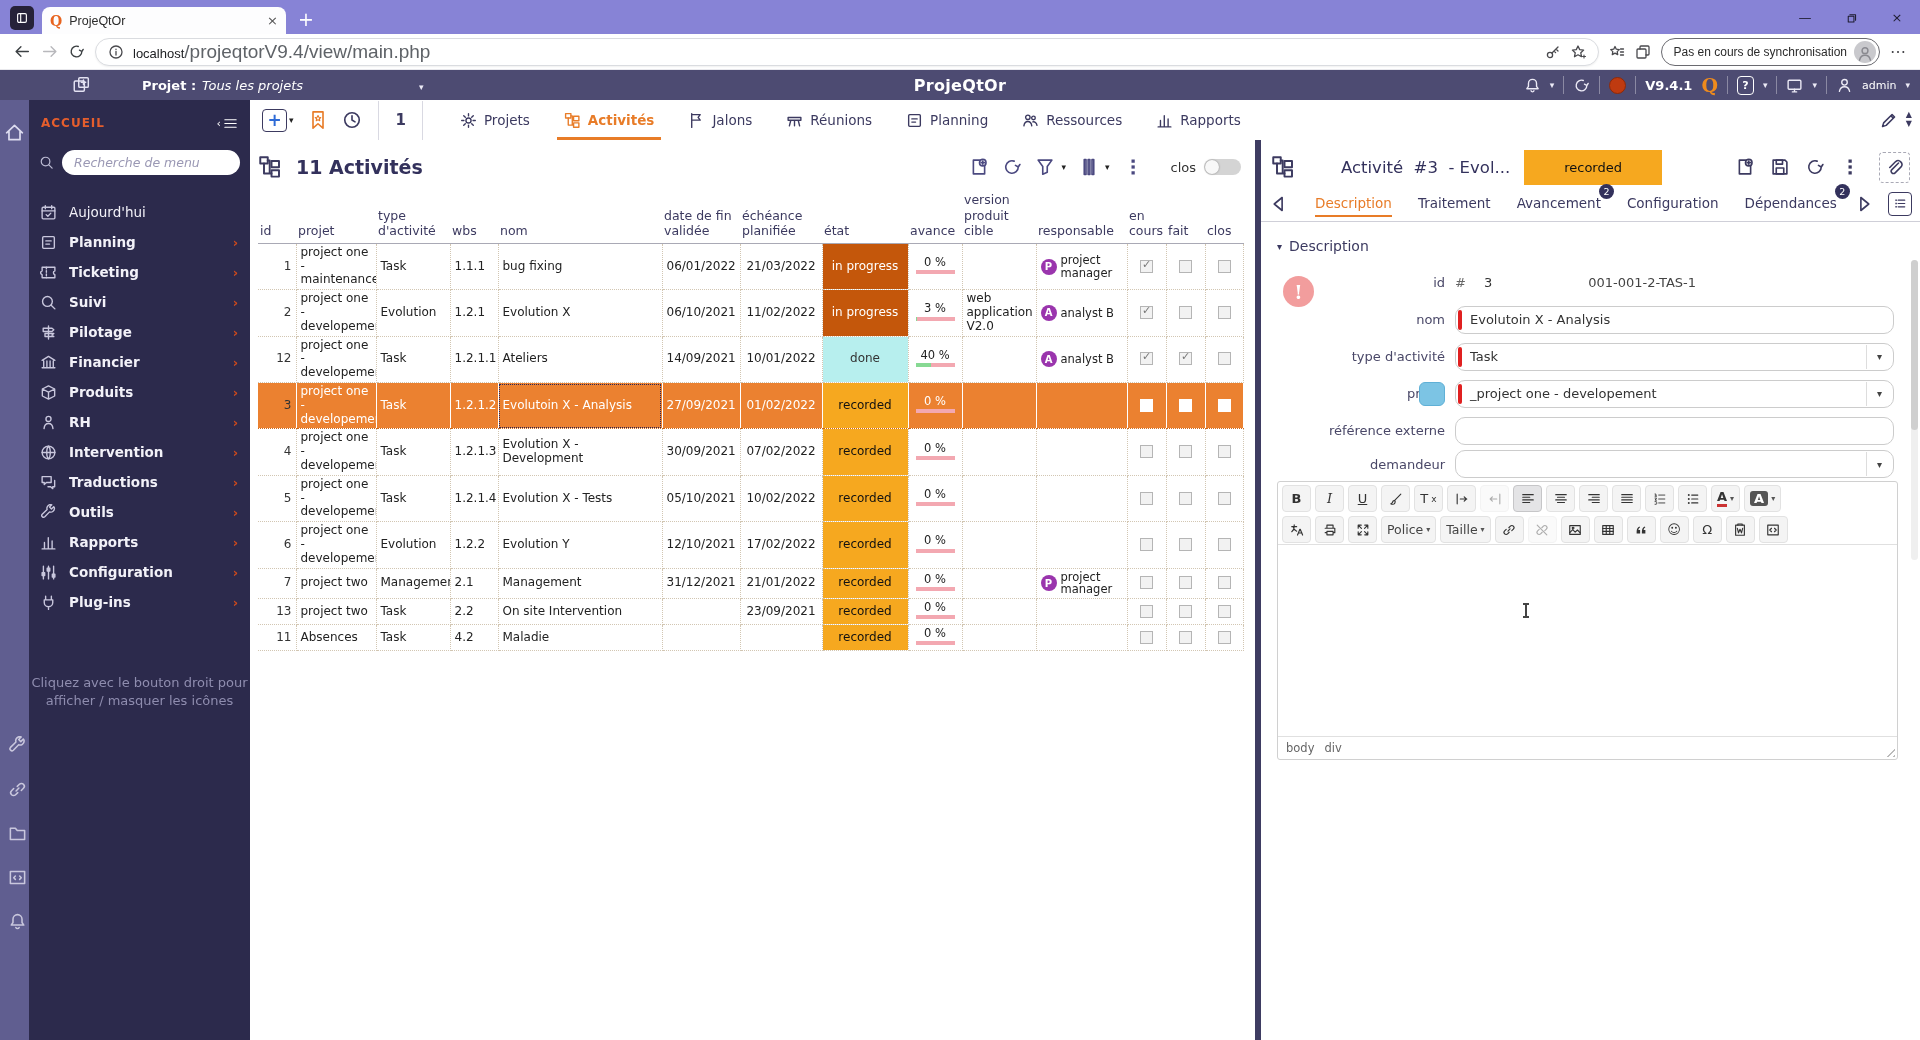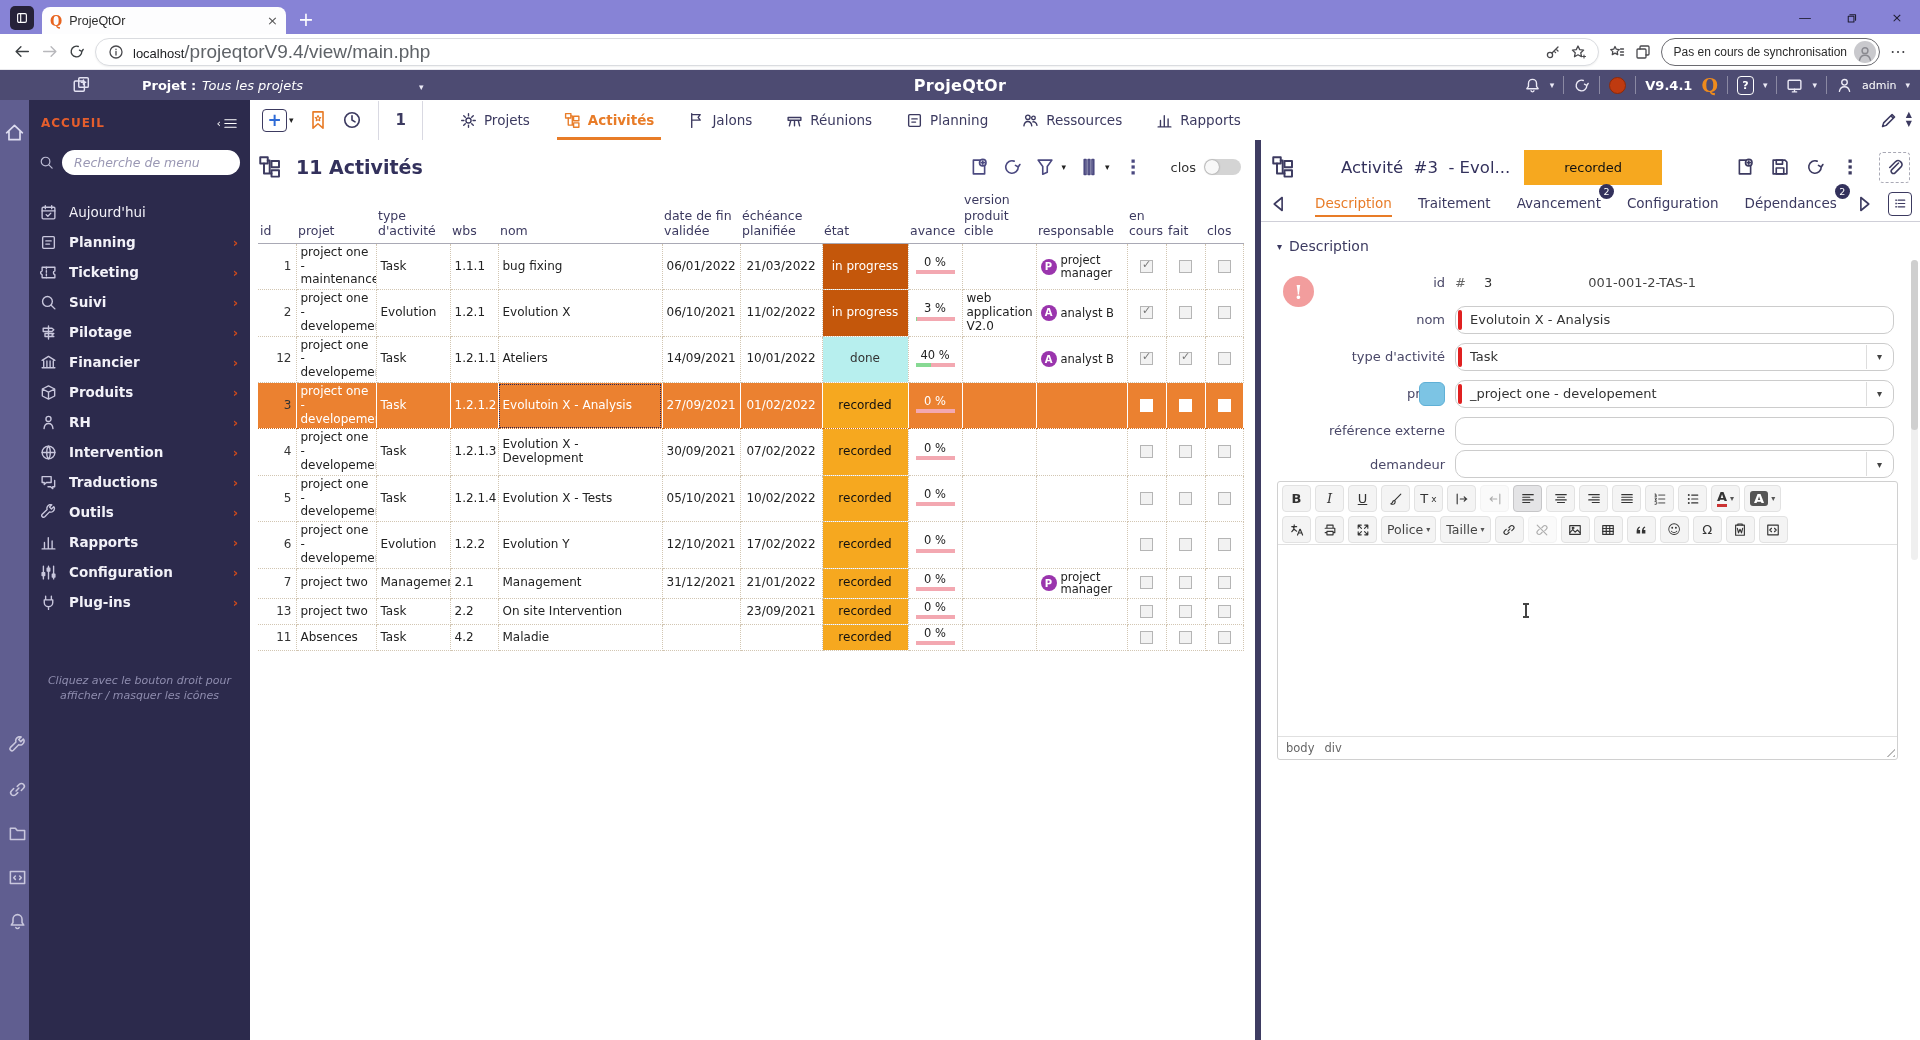--- a/index.html
+++ b/index.html
@@ -62,21 +62,21 @@
   .searchrow{display:flex;align-items:center;gap:8px;padding:14px 10px 6px 10px}
   .search-ic{color:#bdbcd4;font-size:15px}
   .searchbox{flex:1;height:25px;background:#fff;border:none;border-radius:13px;padding:0 12px;font-style:italic;font-size:12.5px;color:#555;font-family:inherit}
   .searchbox::placeholder{color:#9a98b4;font-style:italic}
   .menu-items{margin-top:16px}
   .mitem{height:30px;display:flex;align-items:center;gap:12px;padding:0 12px 0 10px;color:#f2f1f8;cursor:default}
   .mitem .ico{font-size:17px;color:#c9c7dd;width:18px}
   .mitem .lbl{flex:1;font-size:13.5px}
   .mitem.bold .lbl{font-weight:bold}
   .chev{color:#cc4a1d;font-weight:bold;font-size:13px}
-  .hint{position:absolute;left:0;right:0;top:574px;text-align:center;color:#8f8daf;font-size:11px;font-style:italic;line-height:1.35}
+  .hint{position:absolute;left:0;right:0;top:574px;text-align:center;color:#8f8daf;font-size:13px;line-height:1.35}
 
   
   .contentcol{flex:1;display:flex;flex-direction:column;min-width:0}
   .toolbar{height:40px;background:#fff;display:flex;align-items:center;padding-left:12px;position:relative;flex-shrink:0}
   .plusbtn{width:25px;height:23px;border:1.6px solid #3c3a60;border-radius:4px;color:#2e6bd6;font-size:17px;font-weight:bold;display:flex;align-items:center;justify-content:center}
   .tb-caret{font-size:9px;color:#222;margin-left:2px}
   .tb-ic{font-size:20px;color:#3c3a60;margin-left:14px}
   .tb-ic.orange{color:#e87c28}
   .tb-sep{width:1px;height:39px;background:#d9d9e2;margin-left:16px}
   .pagenum{font-weight:bold;font-size:15px;color:#3c3a60;margin-left:17px}

